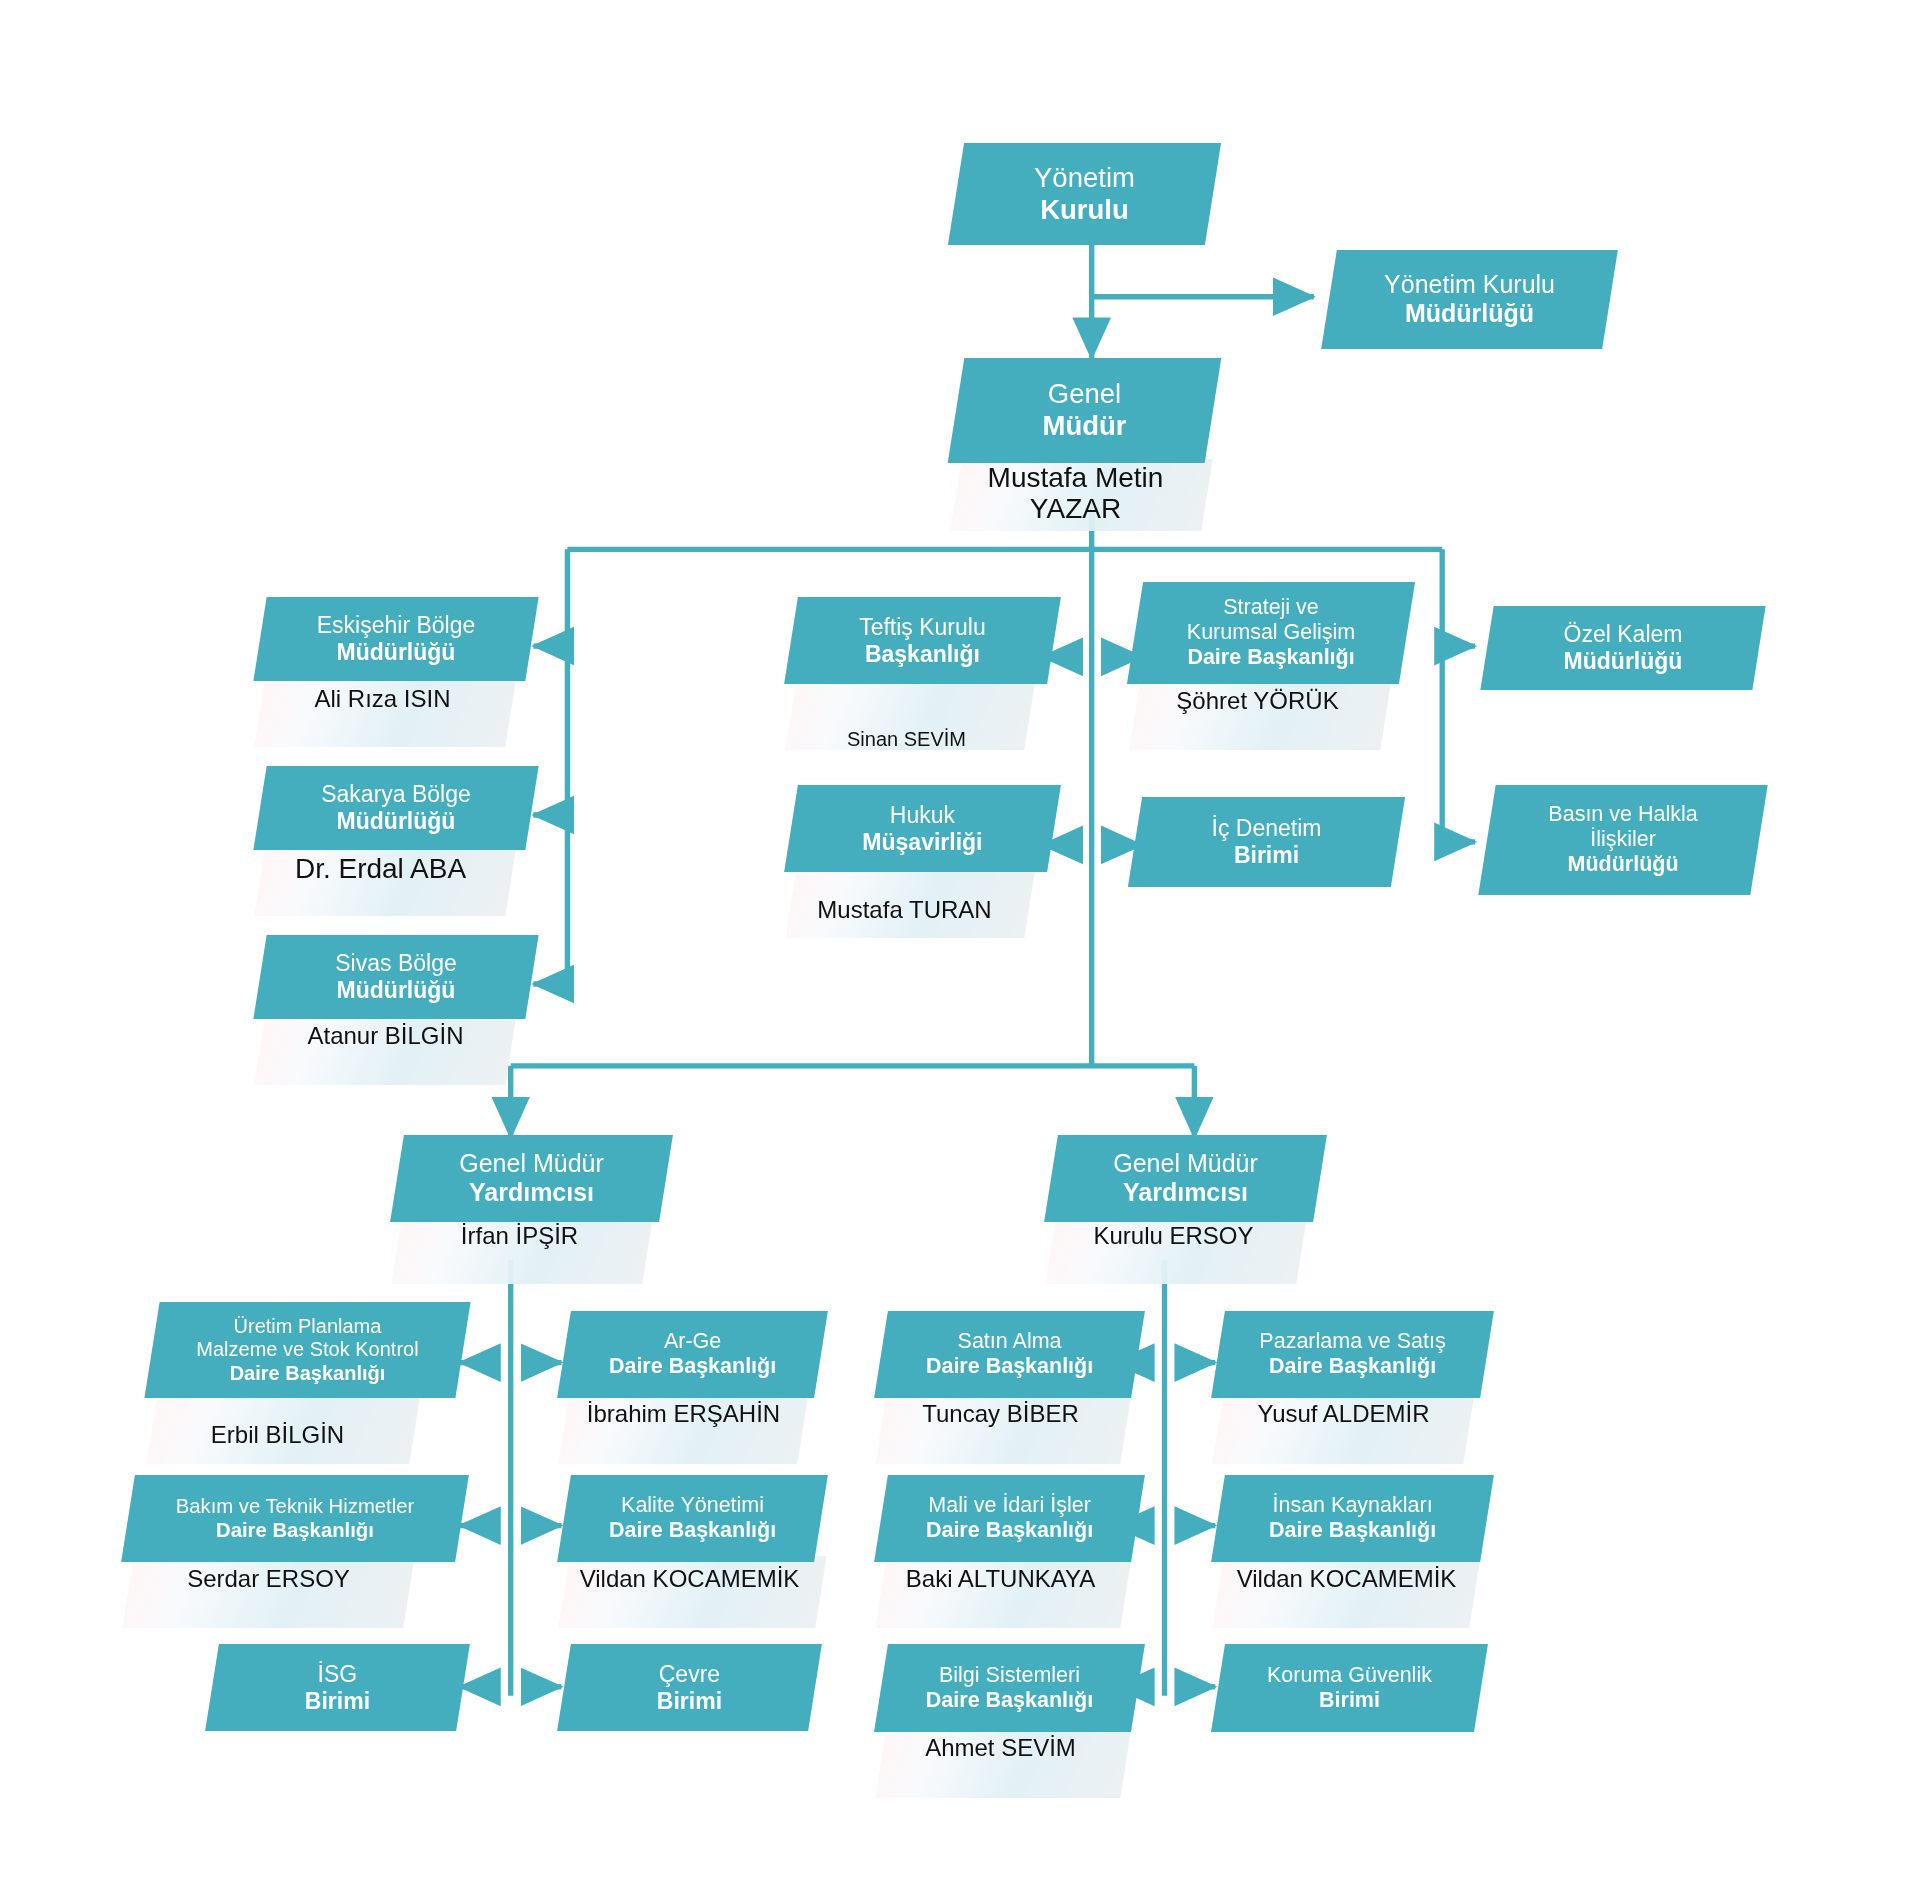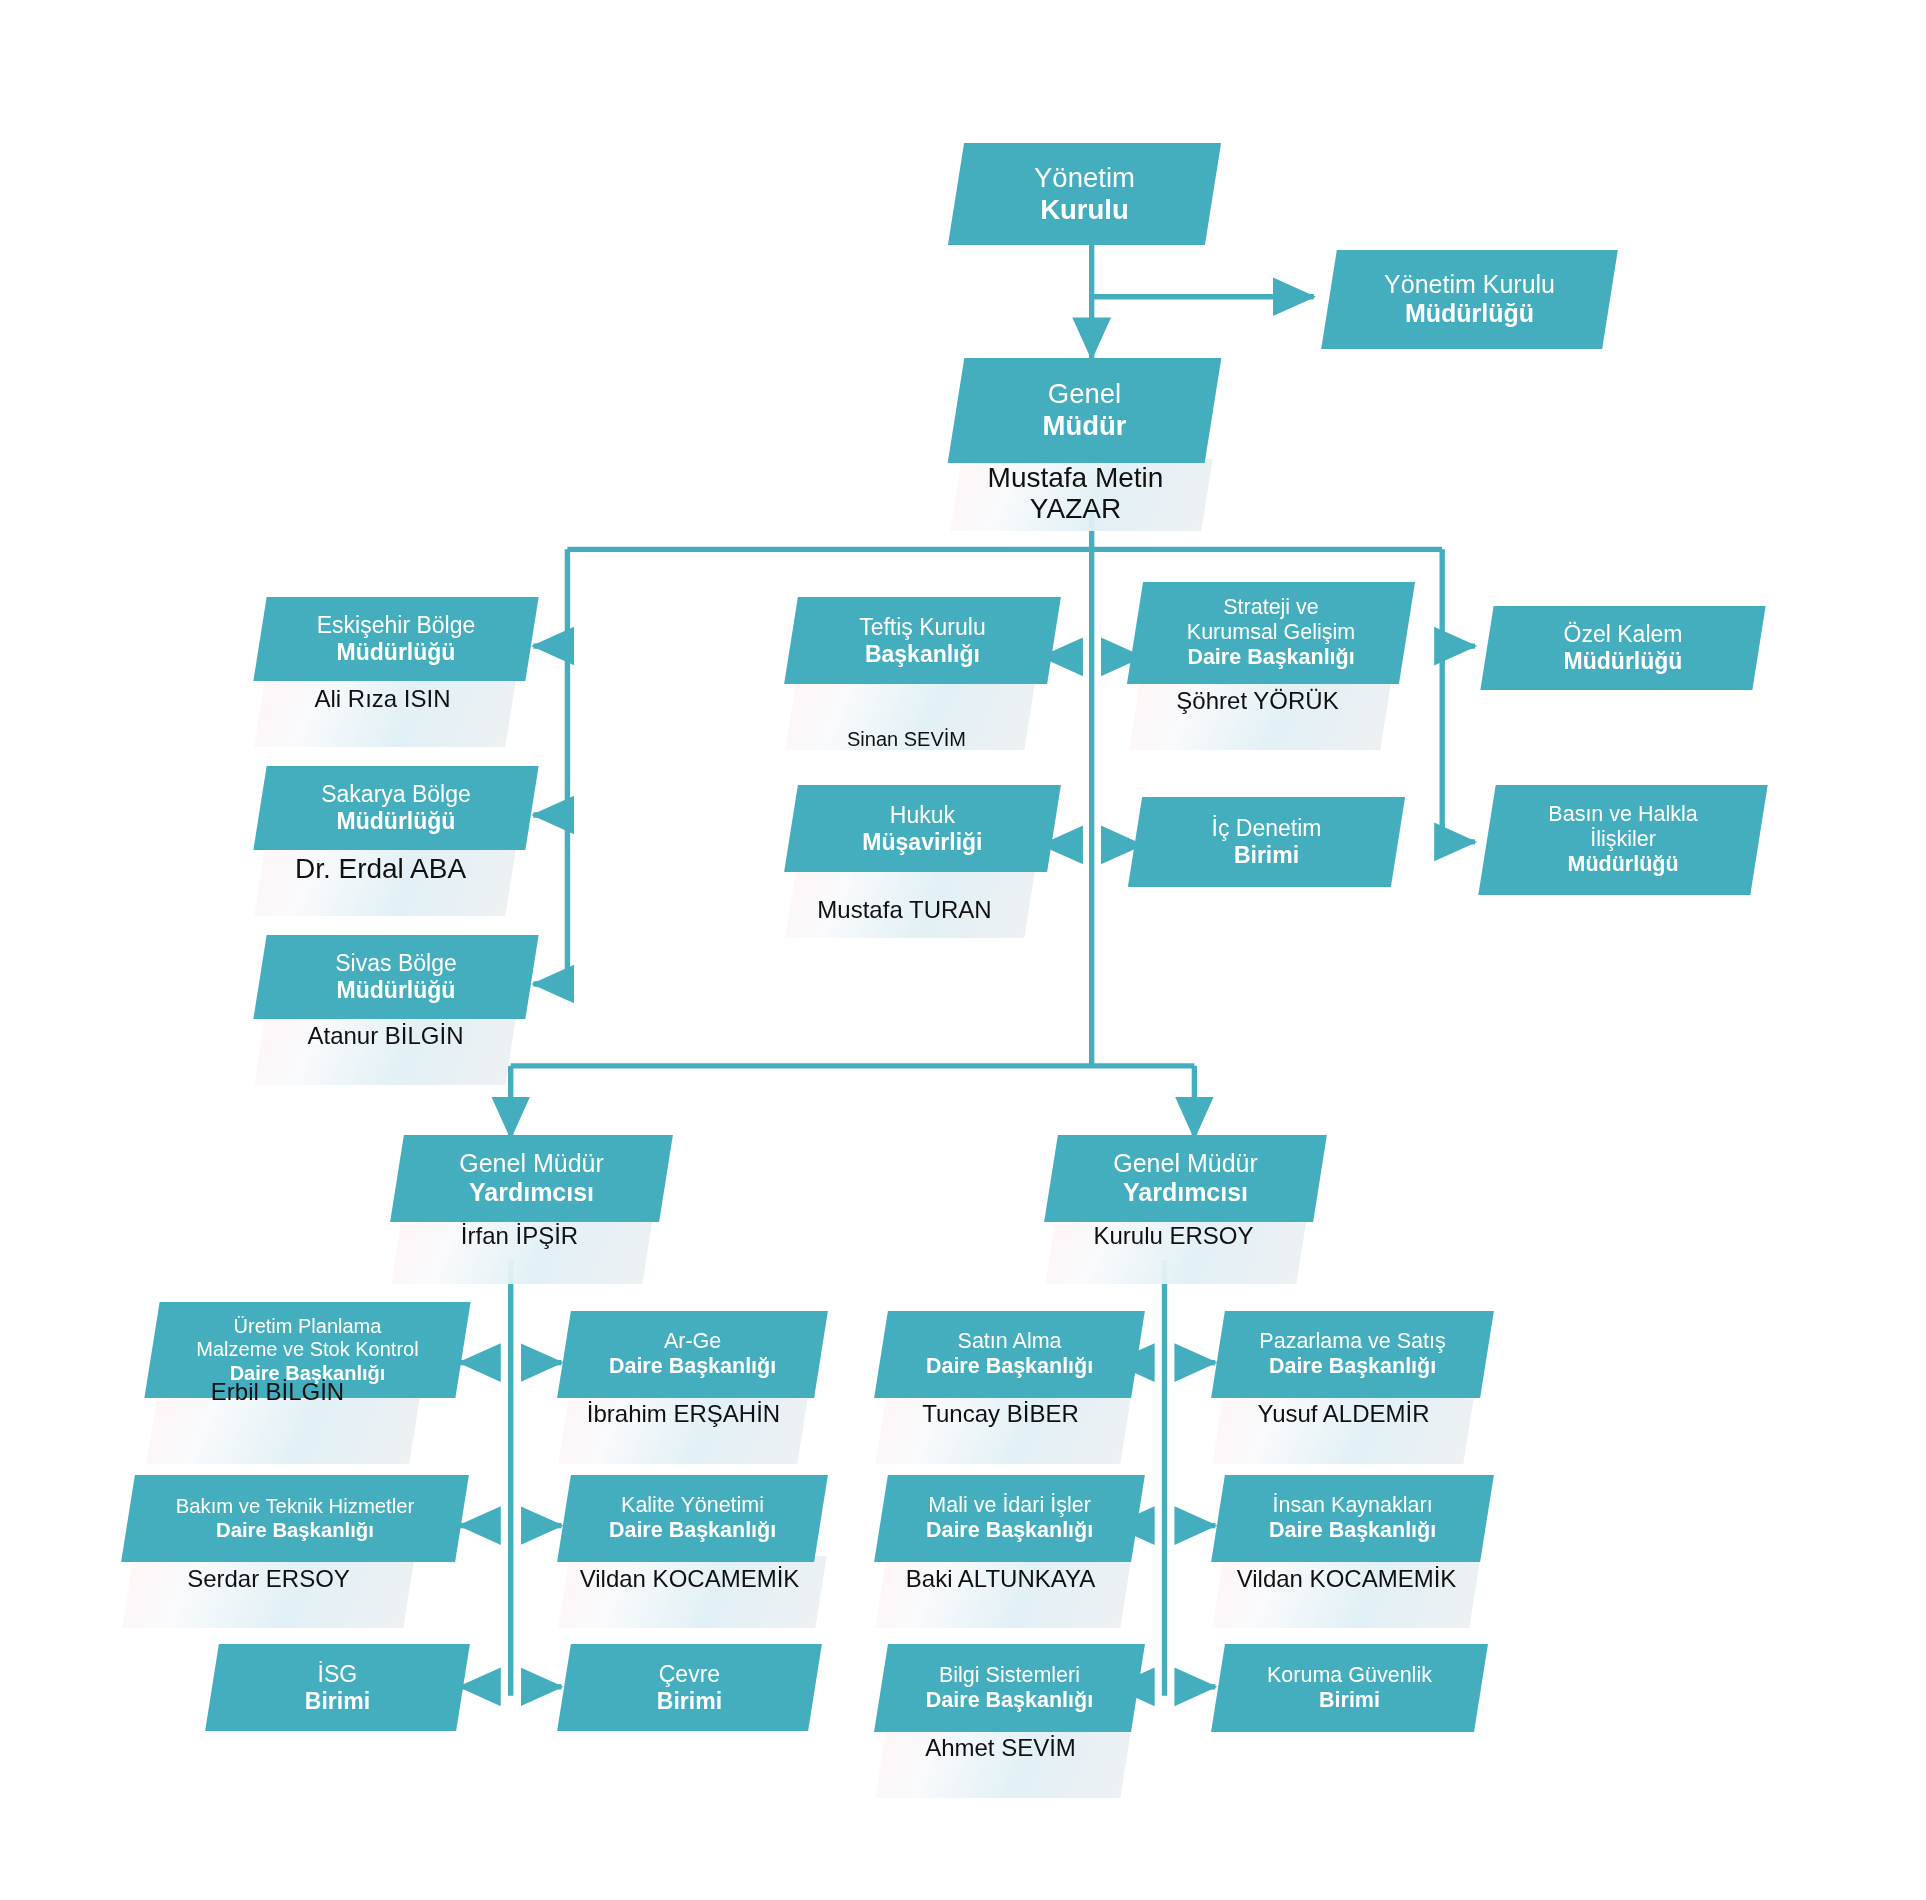--- a/index.html
+++ b/index.html
@@ -242,21 +242,21 @@
   <div class="nameTxt" style="left:1048px; top:1223px; width:251px; font-size:24px;">Kurulu ERSOY</div>
 
   <div class="plate" style="left:152px; top:1392px; width:263px; height:72px;"></div>
   <div class="node" style="left:152px; top:1302px; width:311px; height:96px; font-size:20px;">
     <div class="inner">
       <span class="t1" style="white-space:pre-line;">Üretim Planlama
 Malzeme ve Stok Kontrol</span>
       <span class="t2">Daire Başkanlığı</span>
     </div>
   </div>
-  <div class="nameTxt" style="left:149px; top:1379px; width:257px; font-size:24px;">Erbil BİLGİN</div>
+  <div class="nameTxt" style="left:149px; top:1422px; width:257px; font-size:24px;">Erbil BİLGİN</div>
 
   <div class="plate" style="left:564px; top:1392px; width:239px; height:72px;"></div>
   <div class="node" style="left:564px; top:1311px; width:257px; height:87px; font-size:21.5px;">
     <div class="inner">
       <span class="t1">Ar-Ge</span>
       <span class="t2">Daire Başkanlığı</span>
     </div>
   </div>
   <div class="nameTxt" style="left:558px; top:1401px; width:251px; font-size:24px;">İbrahim ERŞAHİN</div>
 

